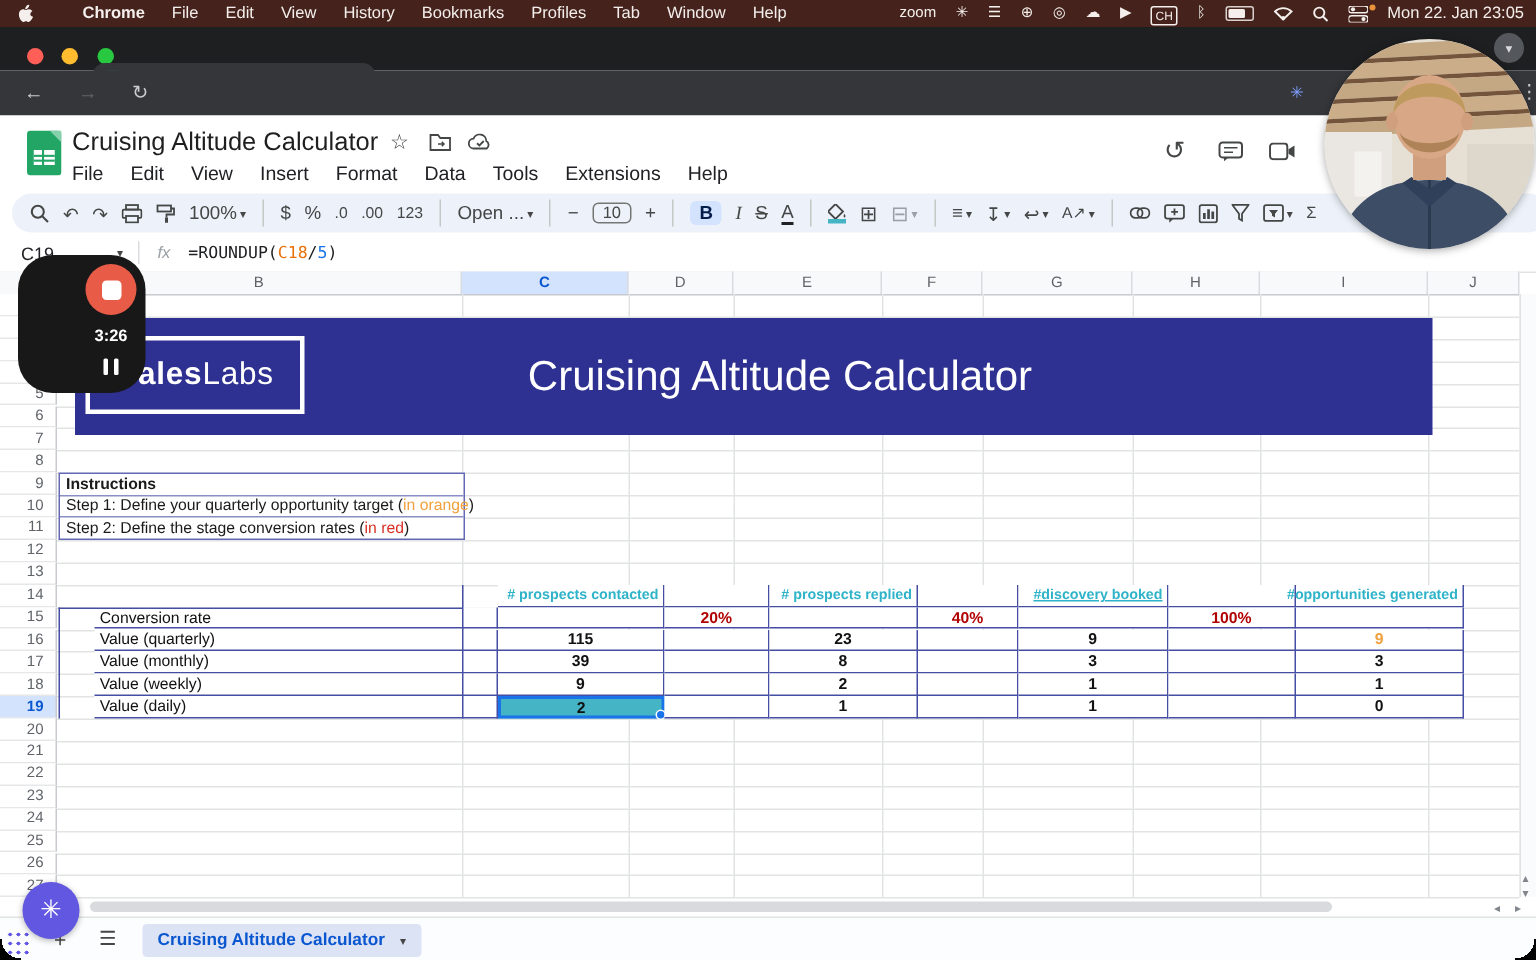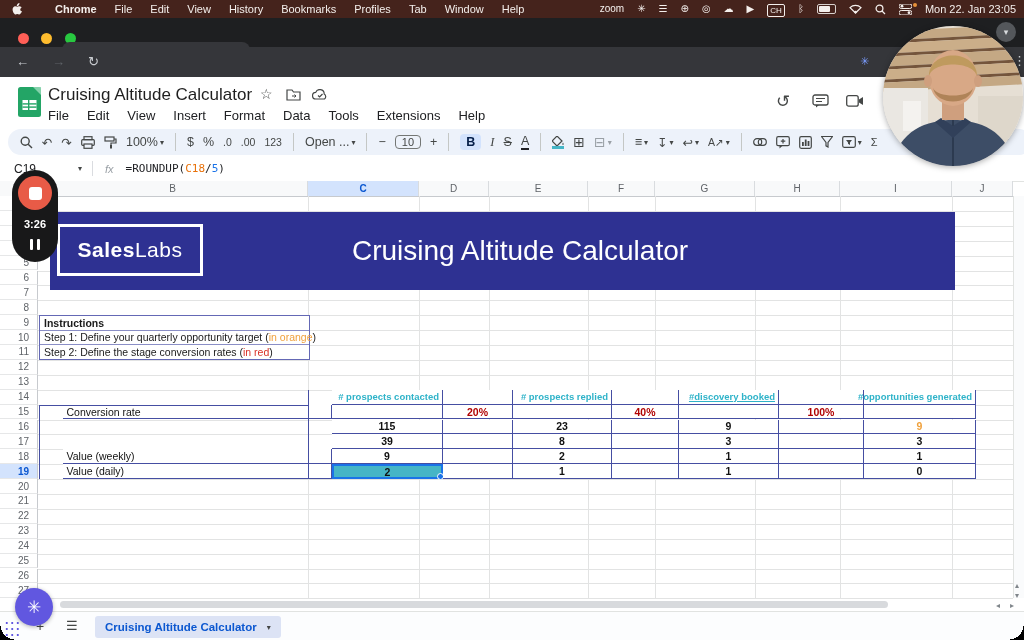--- a/index.html
+++ b/index.html
@@ -74,21 +74,21 @@
   .tline{position:absolute;background:var(--tb);}
   
   #vstrip{left:1013px;top:196px;width:11px;height:402px;background:#fafbfc;border-left:1px solid #e1e3e1;}
   #hscroll{left:60px;top:601px;width:828px;height:7px;background:#d8dadd;border-radius:4px;}
   .scic{color:#80868b;font-size:8px;}
   #footer{left:0;top:611px;width:1024px;height:29px;background:#fcfdfe;border-top:1px solid #e1e3e1;}
   #sheettab{left:95px;top:616px;height:22px;padding:0 10px;background:#dce3f5;border-radius:3px;
     color:#0b57d0;font-weight:bold;font-size:11.5px;gap:8px;}
   
   #recorder{left:12px;top:170px;width:46px;height:92px;background:#181819;border-radius:23px;
-    display:flex;flex-direction:column;align-items:center;color:#fff;}
+    display:flex;flex-direction:column;align-items:center;color:#fff;padding-left:39px;}
   #stopbtn{width:34px;height:34px;border-radius:50%;background:#e85b47;margin-top:6px;
     display:flex;align-items:center;justify-content:center;}
   #stopsq{width:13px;height:13px;border-radius:3px;background:#fff;}
   #rectime{font-size:11px;font-weight:bold;margin-top:8px;}
   #pausebtn{margin-top:9px;display:flex;gap:4px;}
   .pbar{width:3px;height:11px;background:#fff;border-radius:1px;}
   #webcam{left:883px;top:26px;width:140px;height:140px;border-radius:50%;overflow:hidden;
     box-shadow:0 1px 6px rgba(0,0,0,.35);}
   #camchev{left:996px;top:22px;width:20px;height:20px;border-radius:50%;background:#54575b;color:#d8dadd;
     font-size:9px;display:flex;align-items:center;justify-content:center;}
@@ -439,27 +439,29 @@
       <div class="tcell th" style="left: 755px; top: 389.7px; width: 85px; height: 14.9px;"></div>
       <div class="tcell th" style="left: 840px; top: 389.7px; width: 112px; height: 14.9px;">#opportunities generated</div>
       <div class="tcell lbl" style="left: 38.5px; top: 404.6px; width: 269.5px; height: 14.9px;">Conversion rate</div>
       <div class="tcell conv" style="left: 308px; top: 404.6px; width: 111px; height: 14.9px;"></div>
       <div class="tcell conv" style="left: 419px; top: 404.6px; width: 70px; height: 14.9px;">20%</div>
       <div class="tcell conv" style="left: 489px; top: 404.6px; width: 99px; height: 14.9px;"></div>
       <div class="tcell conv" style="left: 588px; top: 404.6px; width: 67px; height: 14.9px;">40%</div>
       <div class="tcell conv" style="left: 655px; top: 404.6px; width: 100px; height: 14.9px;"></div>
       <div class="tcell conv" style="left: 755px; top: 404.6px; width: 85px; height: 14.9px;">100%</div>
       <div class="tcell conv" style="left: 840px; top: 404.6px; width: 112px; height: 14.9px;"></div>
+      <div class="tcell lbl" style="left: 38.5px; top: 419.5px; width: 269.5px; height: 14.9px;">Value (quarterly)</div>
       <div class="tcell val" style="left: 308px; top: 419.5px; width: 111px; height: 14.9px;">115</div>
       <div class="tcell val" style="left: 419px; top: 419.5px; width: 70px; height: 14.9px;"></div>
       <div class="tcell val" style="left: 489px; top: 419.5px; width: 99px; height: 14.9px;">23</div>
       <div class="tcell val" style="left: 588px; top: 419.5px; width: 67px; height: 14.9px;"></div>
       <div class="tcell val" style="left: 655px; top: 419.5px; width: 100px; height: 14.9px;">9</div>
       <div class="tcell val" style="left: 755px; top: 419.5px; width: 85px; height: 14.9px;"></div>
       <div class="tcell val org" style="left: 840px; top: 419.5px; width: 112px; height: 14.9px;">9</div>
+      <div class="tcell lbl" style="left: 38.5px; top: 434.4px; width: 269.5px; height: 14.9px;">Value (monthly)</div>
       <div class="tcell val" style="left: 308px; top: 434.4px; width: 111px; height: 14.9px;">39</div>
       <div class="tcell val" style="left: 419px; top: 434.4px; width: 70px; height: 14.9px;"></div>
       <div class="tcell val" style="left: 489px; top: 434.4px; width: 99px; height: 14.9px;">8</div>
       <div class="tcell val" style="left: 588px; top: 434.4px; width: 67px; height: 14.9px;"></div>
       <div class="tcell val" style="left: 655px; top: 434.4px; width: 100px; height: 14.9px;">3</div>
       <div class="tcell val" style="left: 755px; top: 434.4px; width: 85px; height: 14.9px;"></div>
       <div class="tcell val" style="left: 840px; top: 434.4px; width: 112px; height: 14.9px;">3</div>
       <div class="tcell lbl" style="left: 38.5px; top: 449.3px; width: 269.5px; height: 14.9px;">Value (weekly)</div>
       <div class="tcell val" style="left: 308px; top: 449.3px; width: 111px; height: 14.9px;">9</div>
       <div class="tcell val" style="left: 419px; top: 449.3px; width: 70px; height: 14.9px;"></div>

